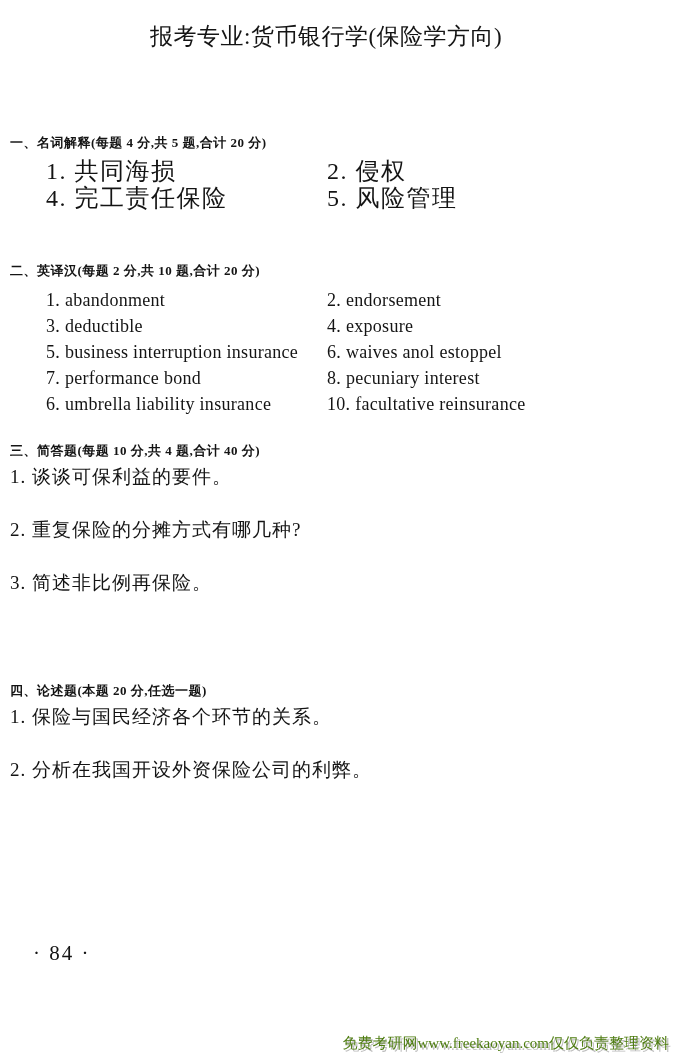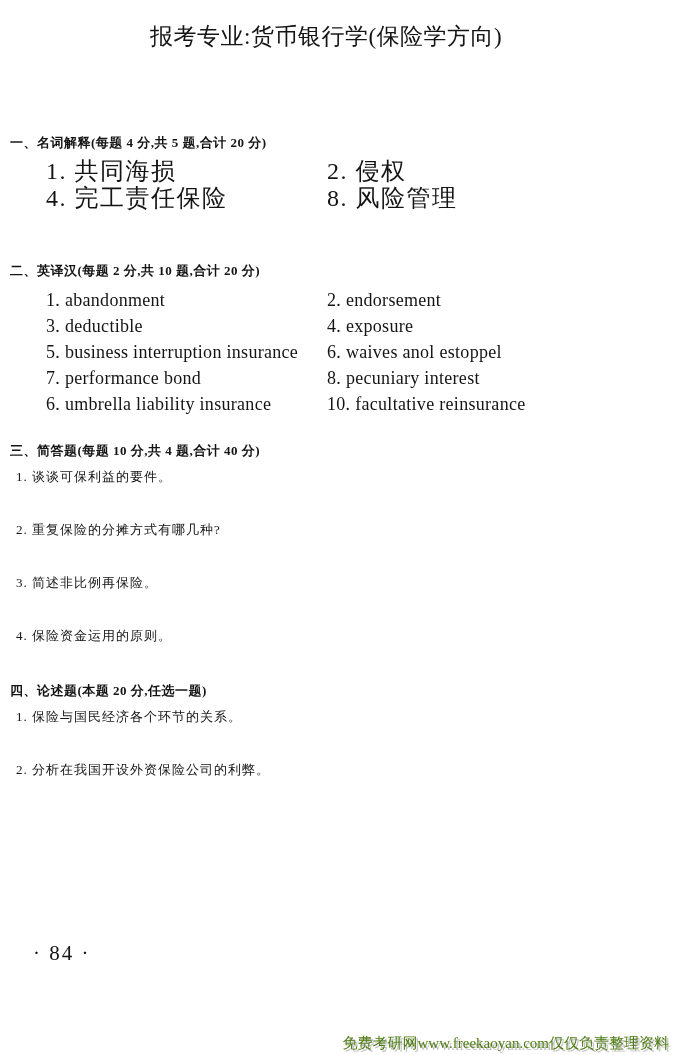--- a/index.html
+++ b/index.html
@@ -34,21 +34,21 @@
     font-size: 24px; line-height: 27px; letter-spacing: 1.5px;
     white-space: nowrap;
   }
   .en-items { margin-top: 4px; }
   .en-items .item {
     font-size: 18px; line-height: 26px; letter-spacing: 0.3px;
     white-space: nowrap;
   }
   .qa { margin-top: 4px; margin-left: 0; }
   .qa .q {
-    font-size: 13px; line-height: 20px; margin: 0 0 33px 6px;
+    font-size: 19px; line-height: 20px; margin: 0 0 33px 0;
     letter-spacing: 1px; white-space: nowrap;
   }
   .page-number {
     position: absolute; top: 941px; left: 33px;
     font-size: 21px; letter-spacing: 2px;
   }
   .footer-watermark {
     position: absolute; top: 1034px; right: 7px;
     font-size: 15px; color: #4d7c0f;
     text-shadow: 2px 2px 0 #bdbdbd;
@@ -63,21 +63,21 @@
   <header class="exam-header">
     <div class="header-line">报考专业:货币银行学(保险学方向)</div>
   </header>
 
   <section class="sec" style="top:131px">
     <h2 class="sec-title">一、名词解释(每题 4 分,共 5 题,合计 20 分)</h2>
     <div class="two-col cjk-items">
       <span class="item">1. 共同海损</span>
       <span class="item">2. 侵权</span>
       <span class="item">4. 完工责任保险</span>
-      <span class="item">8. 风险管理</span>
+      <span class="item">5. 风险管理</span>
     </div>
   </section>
 
   <section class="sec" style="top:259px">
     <h2 class="sec-title">二、英译汉(每题 2 分,共 10 题,合计 20 分)</h2>
     <div class="two-col en-items">
       <span class="item">1. abandonment</span>
       <span class="item">2. endorsement</span>
       <span class="item">3. deductible</span>
       <span class="item">4. exposure</span>
@@ -89,21 +89,20 @@
       <span class="item">10. facultative reinsurance</span>
     </div>
   </section>
 
   <section class="sec" style="top:439px">
     <h2 class="sec-title">三、简答题(每题 10 分,共 4 题,合计 40 分)</h2>
     <div class="qa">
       <p class="q">1. 谈谈可保利益的要件。</p>
       <p class="q">2. 重复保险的分摊方式有哪几种?</p>
       <p class="q">3. 简述非比例再保险。</p>
-      <p class="q">4. 保险资金运用的原则。</p>
     </div>
   </section>
 
   <section class="sec" style="top:679px">
     <h2 class="sec-title">四、论述题(本题 20 分,任选一题)</h2>
     <div class="qa">
       <p class="q">1. 保险与国民经济各个环节的关系。</p>
       <p class="q">2. 分析在我国开设外资保险公司的利弊。</p>
     </div>
   </section>

